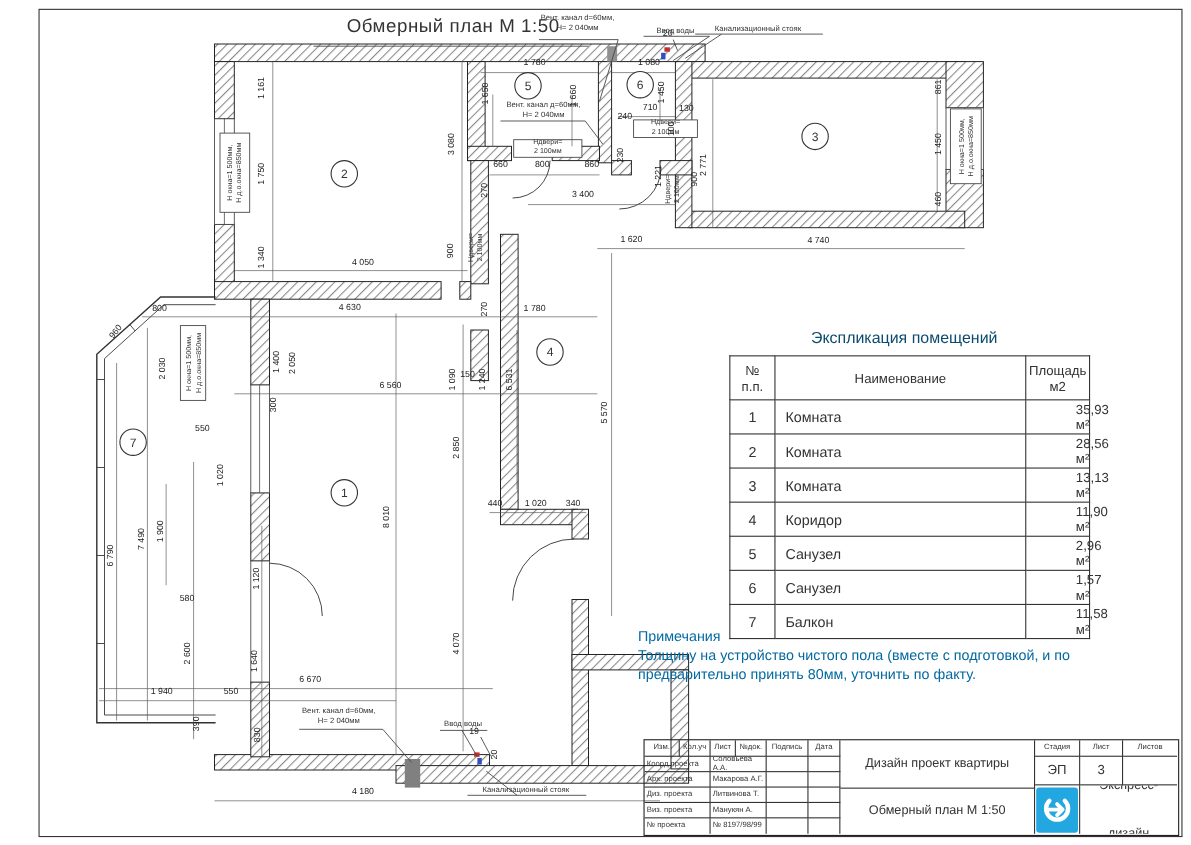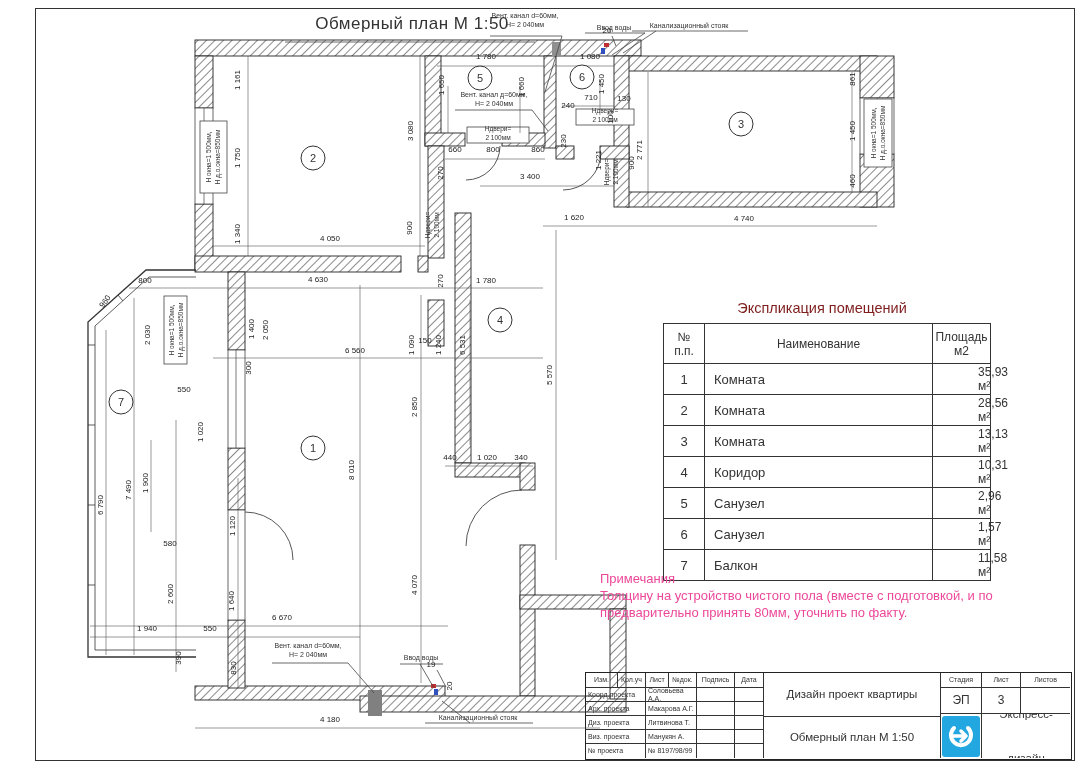--- a/index.html
+++ b/index.html
@@ -2,30 +2,30 @@
 <html><head>
 <meta charset="utf-8">
 <style>
   html,body{margin:0;padding:0;}
   body{width:1083px;height:768px;background:#ffffff;position:relative;overflow:hidden;
        font-family:"Liberation Sans",sans-serif;color:#222;}
   #sheet-title{position:absolute;left:287px;top:14px;width:250px;text-align:center;
        font-size:17px;color:#333;letter-spacing:.5px;}
   
   #legend{position:absolute;left:663px;top:300px;width:318px;}
-  #legend .ttl{text-align:center;font-size:14.5px;color:#7f1d1d;margin-bottom:7px;}
+  #legend .ttl{text-align:center;font-size:14.5px;color:#0c4a6e;margin-bottom:7px;}
   #legend table{border-collapse:collapse;width:318px;table-layout:fixed;}
   #legend th,#legend td{border:1px solid #333;font-weight:normal;color:#333;}
   #legend th{font-size:12px;height:37px;}
   #legend td{font-size:13px;height:22px;}
   #legend td.num{text-align:center;width:38px;}
   #legend td.nam{padding-left:9px;width:225px;}
   #legend td.area{text-align:right;padding-right:4px;width:55px;font-size:12px;padding-left:45px;}
   
-  #notes{position:absolute;left:600px;top:570px;width:430px;font-size:13px;color:#ec4899;line-height:1.32;}
+  #notes{position:absolute;left:580px;top:570px;width:430px;font-size:13px;color:#0369a1;line-height:1.32;}
   
   #tb{position:absolute;left:585px;top:672px;width:487px;height:88px;border:1.5px solid #222;
       box-sizing:border-box;font-size:7px;color:#333;}
   #tb .c{position:absolute;box-sizing:border-box;border-right:1px solid #333;border-bottom:1px solid #333;
       display:flex;align-items:center;justify-content:center;text-align:center;overflow:hidden;line-height:1.05;}
   #tb .big{font-size:11.5px;}
   #tb .val{font-size:12px;}
   #tb .lab{justify-content:flex-start;padding-left:2px;text-align:left;}
   #logo-cell svg{display:block;}
 </style>
@@ -316,21 +316,21 @@
  <td class="area">28,56 м²</td>
         </tr>
         <tr>
           <td class="num">3</td>
  <td class="nam">Комната</td>
  <td class="area">13,13 м²</td>
         </tr>
         <tr>
           <td class="num">4</td>
  <td class="nam">Коридор</td>
- <td class="area">10,31 м²</td>
+ <td class="area">11,90 м²</td>
         </tr>
         <tr>
           <td class="num">5</td>
  <td class="nam">Санузел</td>
  <td class="area">2,96 м²</td>
         </tr>
         <tr>
           <td class="num">6</td>
  <td class="nam">Санузел</td>
  <td class="area">1,57 м²</td>

